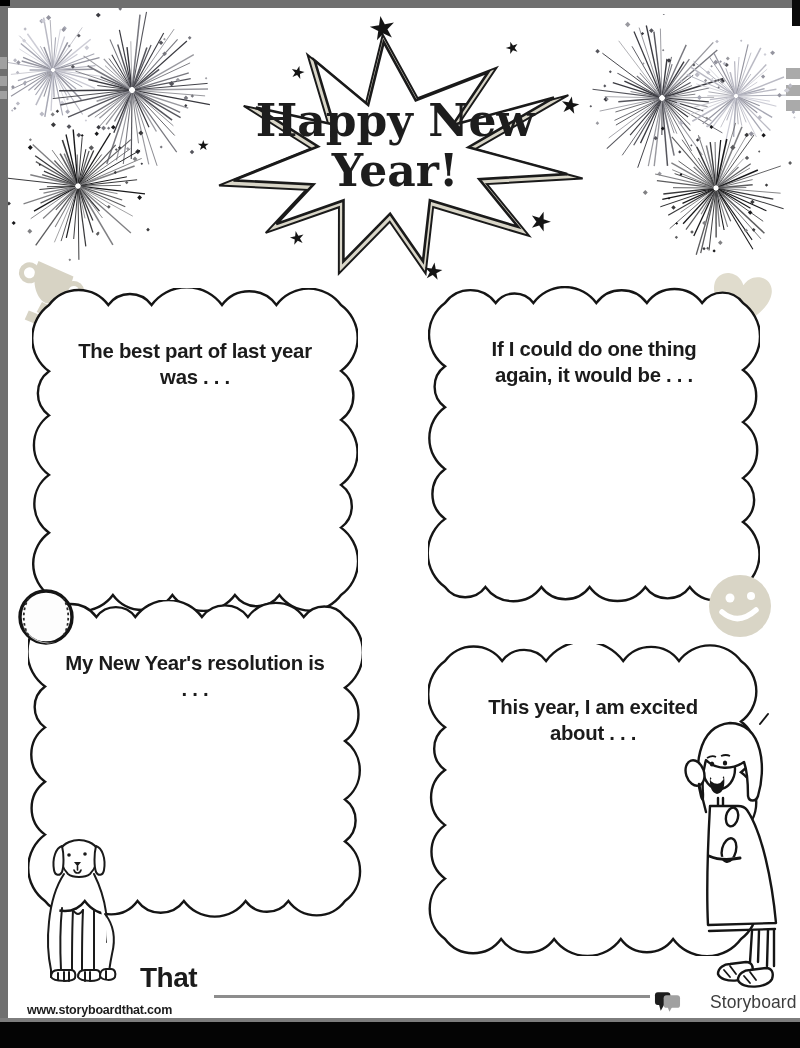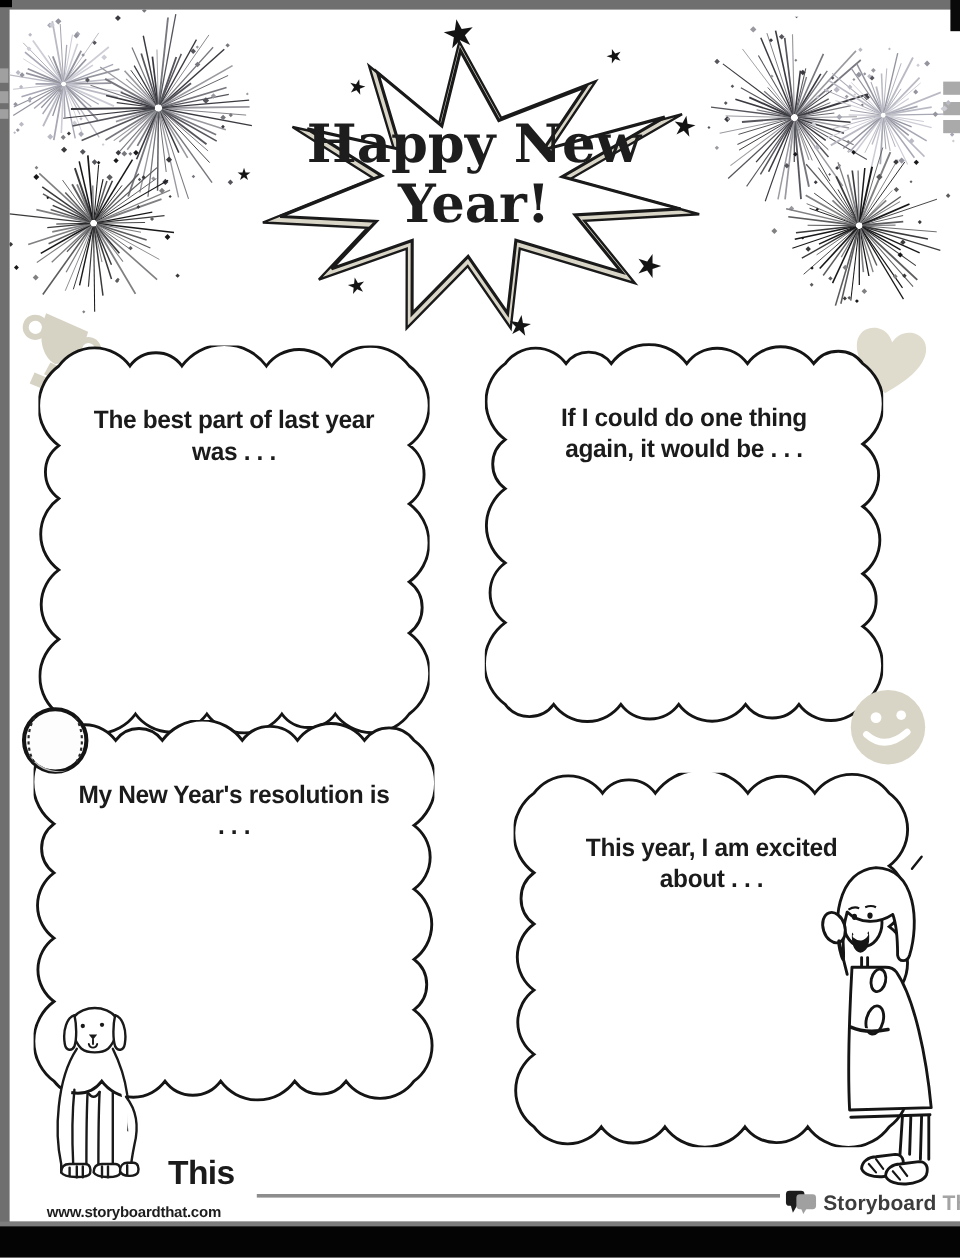--- a/index.html
+++ b/index.html
@@ -24,23 +24,23 @@
   .prompt-box svg{position:absolute;left:0;top:0;width:100%;height:100%;}
   .prompt-text{position:absolute;top:50px;left:28px;right:28px;text-align:center;z-index:2;
                font-weight:700;font-size:21px;line-height:26px;color:#1b1b1b;
                letter-spacing:-0.3px;transform:scaleX(0.97);}
   .prompt-text span{display:block;}
 
   .name-label{position:absolute;left:132px;top:954px;font-size:28px;font-weight:700;
               letter-spacing:-0.5px;color:#1b1b1b;z-index:8;}
   .name-line{position:absolute;left:206px;top:987px;width:436px;height:3px;background:#8d8d8d;z-index:8;}
   .website{position:absolute;left:19px;top:995px;font-size:12.5px;font-weight:700;
-           letter-spacing:-0.2px;color:#1d1d1d;z-index:8;margin-left:12px;}
+           letter-spacing:-0.2px;color:#1d1d1d;z-index:8;}
   .logo{position:absolute;left:646px;top:982px;display:flex;align-items:center;gap:5px;z-index:9;}
-  .logo-text{font-size:17.5px;font-weight:700;color:#3d3d3d;letter-spacing:0.1px;}
+  .logo-text{font-size:17.5px;font-weight:400;color:#3d3d3d;letter-spacing:0.1px;margin-left:24px;}
   .logo-that{color:#a4a4a4;}
   .z1{z-index:1}.z2{z-index:2}.z3{z-index:3}.z4{z-index:4}.z5{z-index:5}.z8{z-index:8}
 </style>
 </head>
 <body>
 
 <div class="viewer">
 
   <div class="page">
 
@@ -576,21 +576,21 @@
 
     <div class="prompt-box z3" style="left:24px;top:280px;width:326px;height:324px">
       <svg viewBox="0 0 326 324">
           <path d="M 17 17 A 36.7 36.7 0 0 1 76.3 17.0 A 26.8 26.8 0 0 1 119.6 17.0 A 43.7 43.7 0 0 1 190.0 17.0 A 33.7 33.7 0 0 1 244.4 17.0 A 40.1 40.1 0 0 1 309.0 17.0 A 40.9 40.9 0 0 1 309.0 82.9 A 30.4 30.4 0 0 1 309.0 131.9 A 40.2 40.2 0 0 1 309.0 196.9 A 26.5 26.5 0 0 1 309.0 239.6 A 41.8 41.8 0 0 1 309.0 307.0 A 38.2 38.2 0 0 1 247.4 307.0 A 27.6 27.6 0 0 1 202.9 307.0 A 38.7 38.7 0 0 1 140.4 307.0 A 36.9 36.9 0 0 1 80.9 307.0 A 39.6 39.6 0 0 1 17.0 307.0 A 38.6 38.6 0 0 1 17.0 244.7 A 35.8 35.8 0 0 1 17.0 186.9 A 36.9 36.9 0 0 1 17.0 127.4 A 27.4 27.4 0 0 1 17.0 83.3 A 41.1 41.1 0 0 1 17.0 17.0 Z" fill="#ffffff" stroke="#151515" stroke-width="2.4"></path>
         </svg>
       <div class="prompt-text">
         <span>The best part of last year</span>
         <span>was . . .</span>
       </div>
     </div>
-    <div class="prompt-box z3" style="left:396px;top:278px;width:332px;height:318px">
+    <div class="prompt-box z3" style="left:420px;top:278px;width:332px;height:318px">
       <svg viewBox="0 0 332 318">
           <path d="M 17 17 A 31.4 31.4 0 0 1 67.7 17.0 A 23.4 23.4 0 0 1 105.4 17.0 A 39.0 39.0 0 0 1 168.3 17.0 A 31.4 31.4 0 0 1 218.9 17.0 A 34.2 34.2 0 0 1 274.1 17.0 A 25.4 25.4 0 0 1 315.0 17.0 A 41.5 41.5 0 0 1 315.0 84.0 A 32.3 32.3 0 0 1 315.0 136.1 A 34.7 34.7 0 0 1 315.0 192.1 A 27.2 27.2 0 0 1 315.0 236.0 A 40.3 40.3 0 0 1 315.0 301.0 A 33.0 33.0 0 0 1 261.8 301.0 A 27.5 27.5 0 0 1 217.3 301.0 A 34.6 34.6 0 0 1 161.6 301.0 A 29.9 29.9 0 0 1 113.4 301.0 A 34.7 34.7 0 0 1 57.4 301.0 A 25.1 25.1 0 0 1 17.0 301.0 A 42.2 42.2 0 0 1 17.0 232.9 A 30.9 30.9 0 0 1 17.0 183.1 A 38.4 38.4 0 0 1 17.0 121.2 A 25.3 25.3 0 0 1 17.0 80.3 A 39.3 39.3 0 0 1 17.0 17.0 Z" fill="#ffffff" stroke="#151515" stroke-width="2.4"></path>
         </svg>
       <div class="prompt-text">
         <span>If I could do one thing</span>
         <span>again, it would be . . .</span>
       </div>
     </div>
     <div class="prompt-box z3" style="left:20px;top:592px;width:334px;height:318px">
       <svg viewBox="0 0 334 318">
@@ -671,21 +671,21 @@
       <g fill="#151515">
         <ellipse cx="40" cy="52" rx="2.2" ry="2.6"></ellipse>
         <ellipse cx="53" cy="51" rx="2.2" ry="2.6"></ellipse>
         <path d="M35,46 Q40,43 44,45" fill="none" stroke="#151515" stroke-width="1.8"></path>
         <path d="M49,44 Q54,42 58,44" fill="none" stroke="#151515" stroke-width="1.8"></path>
         <path d="M38,65 Q45,74 52,64 Q54,80 45,82 Q37,80 38,65 Z"></path>
       </g>
       <path d="M40,68 Q46,73 50,67" fill="none" stroke="#ffffff" stroke-width="3" stroke-linecap="round"></path>
     </svg>
 
-    <div class="name-label">This</div>
+    <div class="name-label">That</div>
     <div class="name-line"></div>
     <div class="website">www.storyboardthat.com</div>
     <div class="logo">
       <svg viewBox="0 0 28 24" style="width:27px;height:24px">
         <rect x="1" y="2" width="16" height="13" rx="3" fill="#1c1c1c"></rect>
         <path d="M5,14 L7,21 L11,14 Z" fill="#1c1c1c"></path>
         <rect x="10" y="5" width="17" height="13" rx="3" fill="#a0a0a0"></rect>
         <path d="M14,17 L16,22 L19,17 Z" fill="#a0a0a0"></path>
       </svg>
       <span class="logo-text">Storyboard</span>

